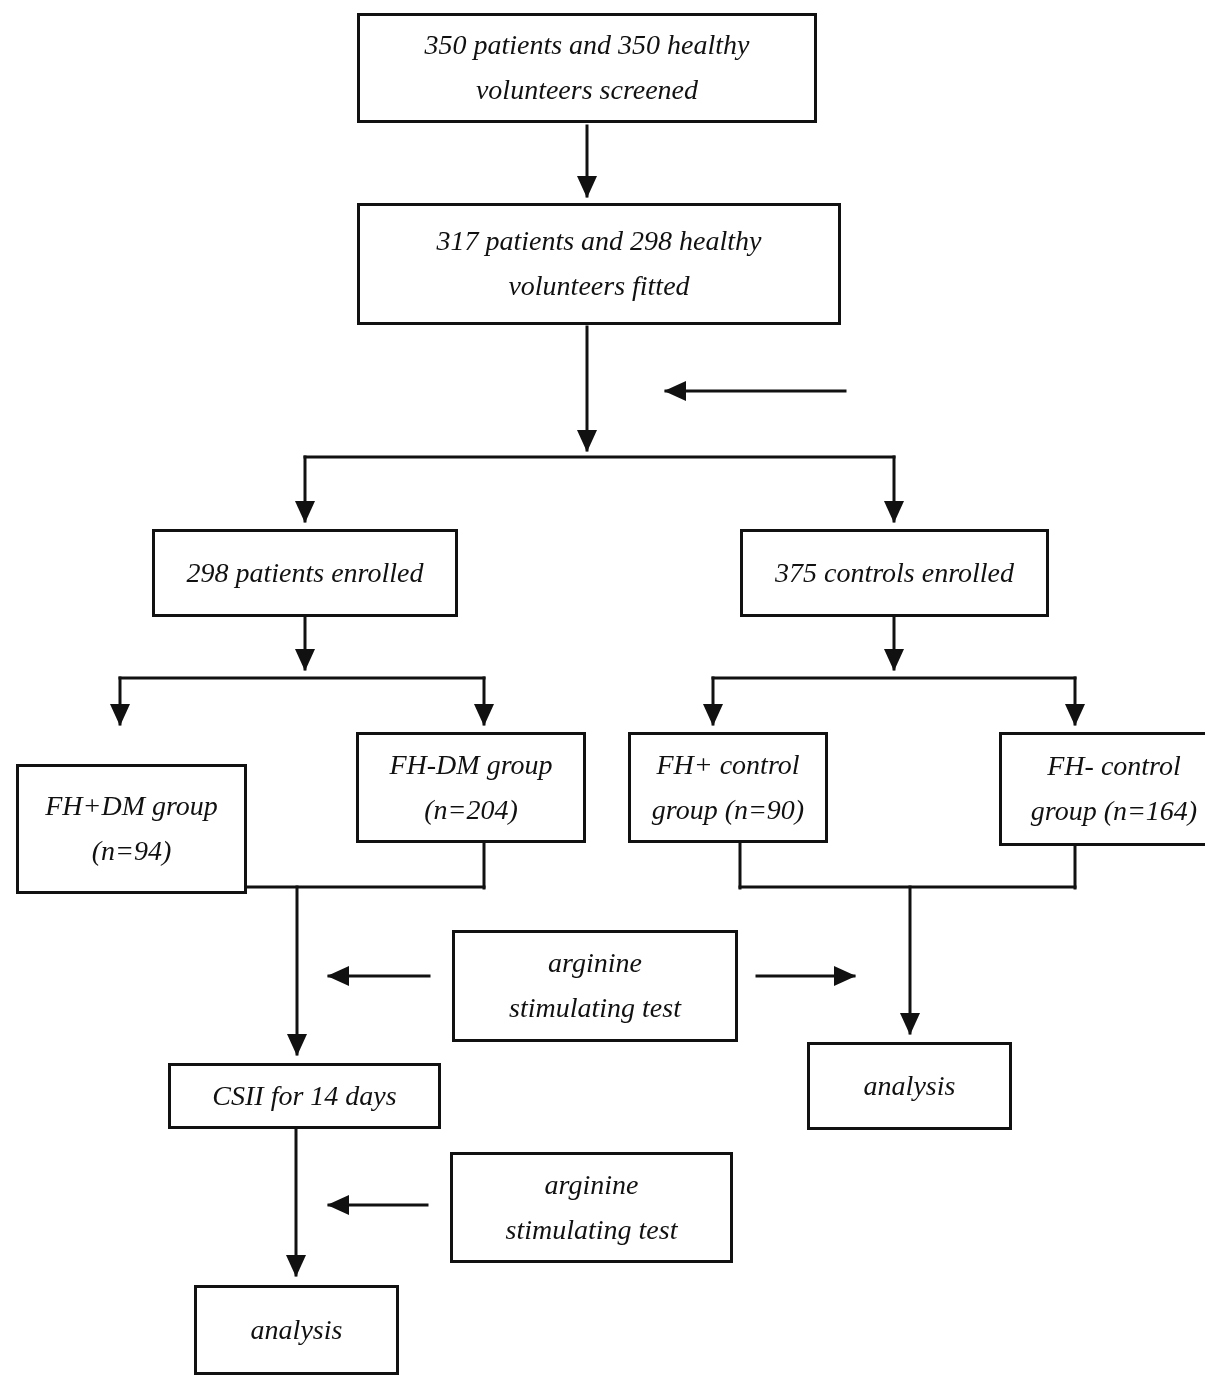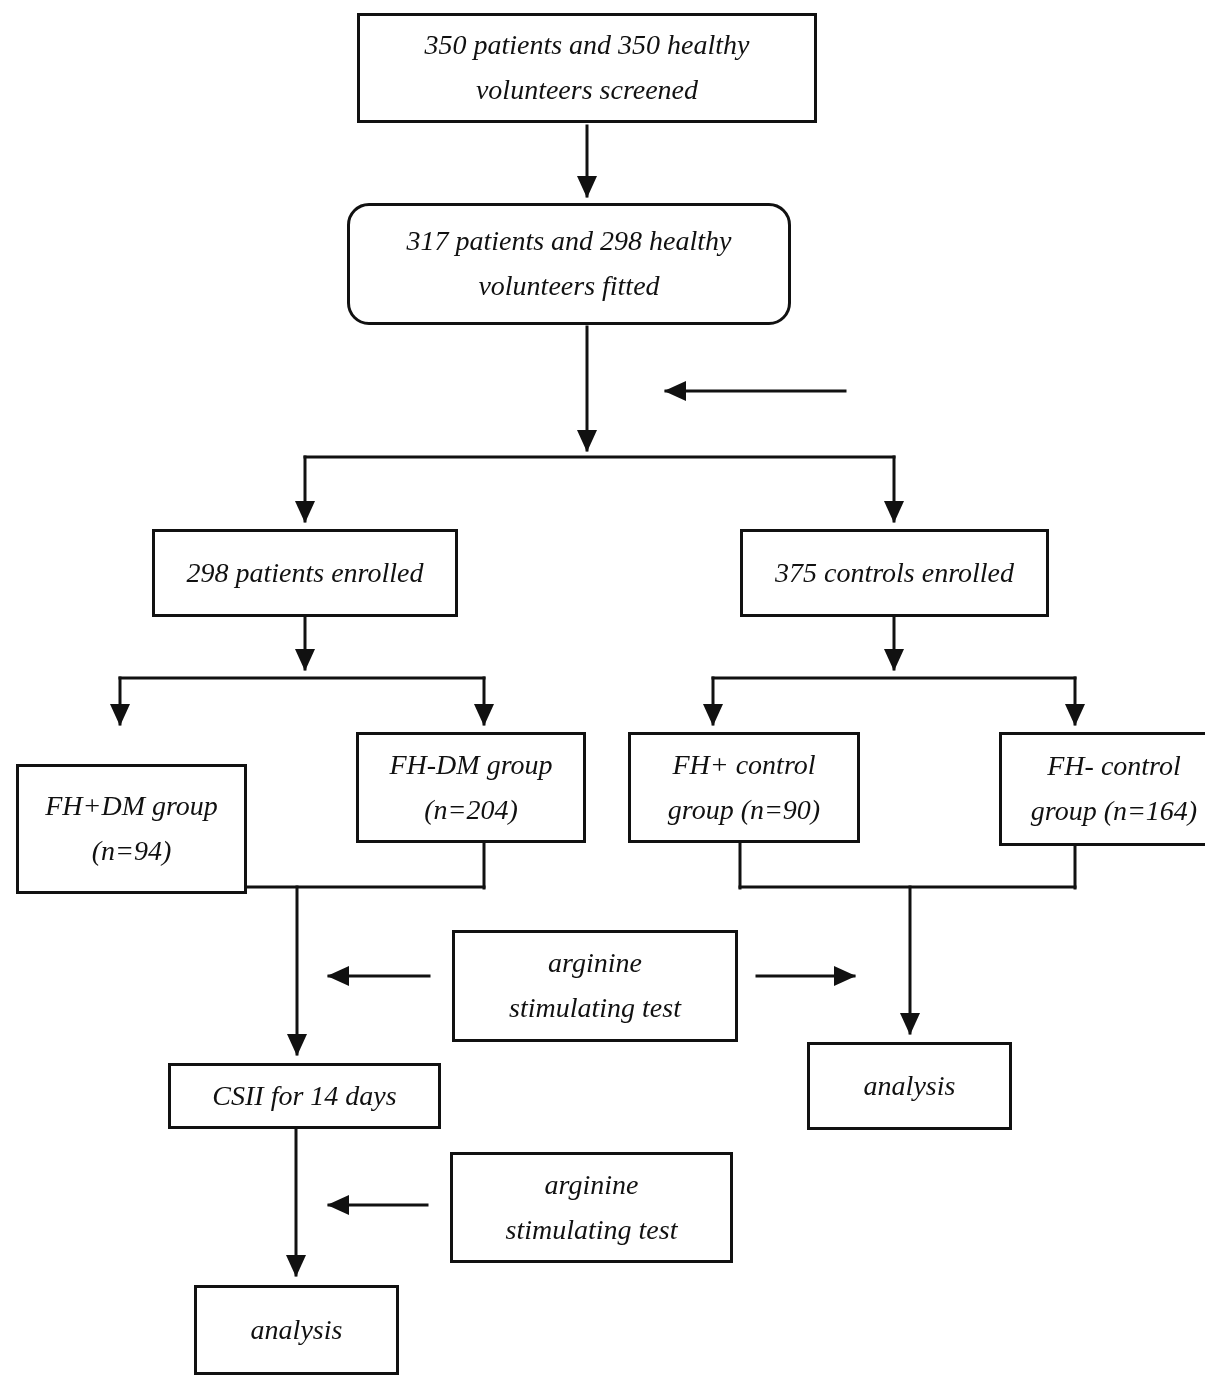--- a/index.html
+++ b/index.html
@@ -18,27 +18,27 @@
     box-sizing: border-box;
     border: 3px solid var(--line);
     background: var(--box-bg);
     color: var(--line);
     display: flex; align-items: center; justify-content: center;
     text-align: center;
     white-space: pre-line;
     font-size: 28px; line-height: 1.6; font-style: italic;
   }
   #node-screened          { left:357px; top:13px;   width:460px; height:110px; }
-  #node-fitted            { left:347px; top:203px;  width:444px; height:122px;border-radius:22px; }
+  #node-fitted            { left:357px; top:203px;  width:484px; height:122px; }
   #node-ogtt              { left:867px; top:345px;  width:206px; height:91px;  }
   #node-patients-enrolled { left:152px; top:529px;  width:306px; height:88px;  }
   #node-controls-enrolled { left:740px; top:529px;  width:309px; height:88px;  }
   #node-fh-pos-dm         { left:16px;  top:764px;  width:231px; height:130px; }
   #node-fh-neg-dm         { left:356px; top:732px;  width:230px; height:111px; }
-  #node-fh-pos-control    { left:628px; top:732px;  width:232px; height:111px; }
+  #node-fh-pos-control    { left:628px; top:732px;  width:200px; height:111px; }
   #node-fh-neg-control    { left:963px; top:732px;  width:230px; height:114px;margin-left:36px; }
   #node-arginine-upper    { left:452px; top:930px;  width:286px; height:112px; }
   #node-analysis-controls { left:807px; top:1042px; width:205px; height:88px;  }
   #node-csii              { left:168px; top:1063px; width:273px; height:66px;  }
   #node-arginine-lower    { left:450px; top:1152px; width:283px; height:111px; }
   #node-analysis-patients { left:194px; top:1285px; width:205px; height:90px;  }
 </style>
 </head>
 <body>
 

